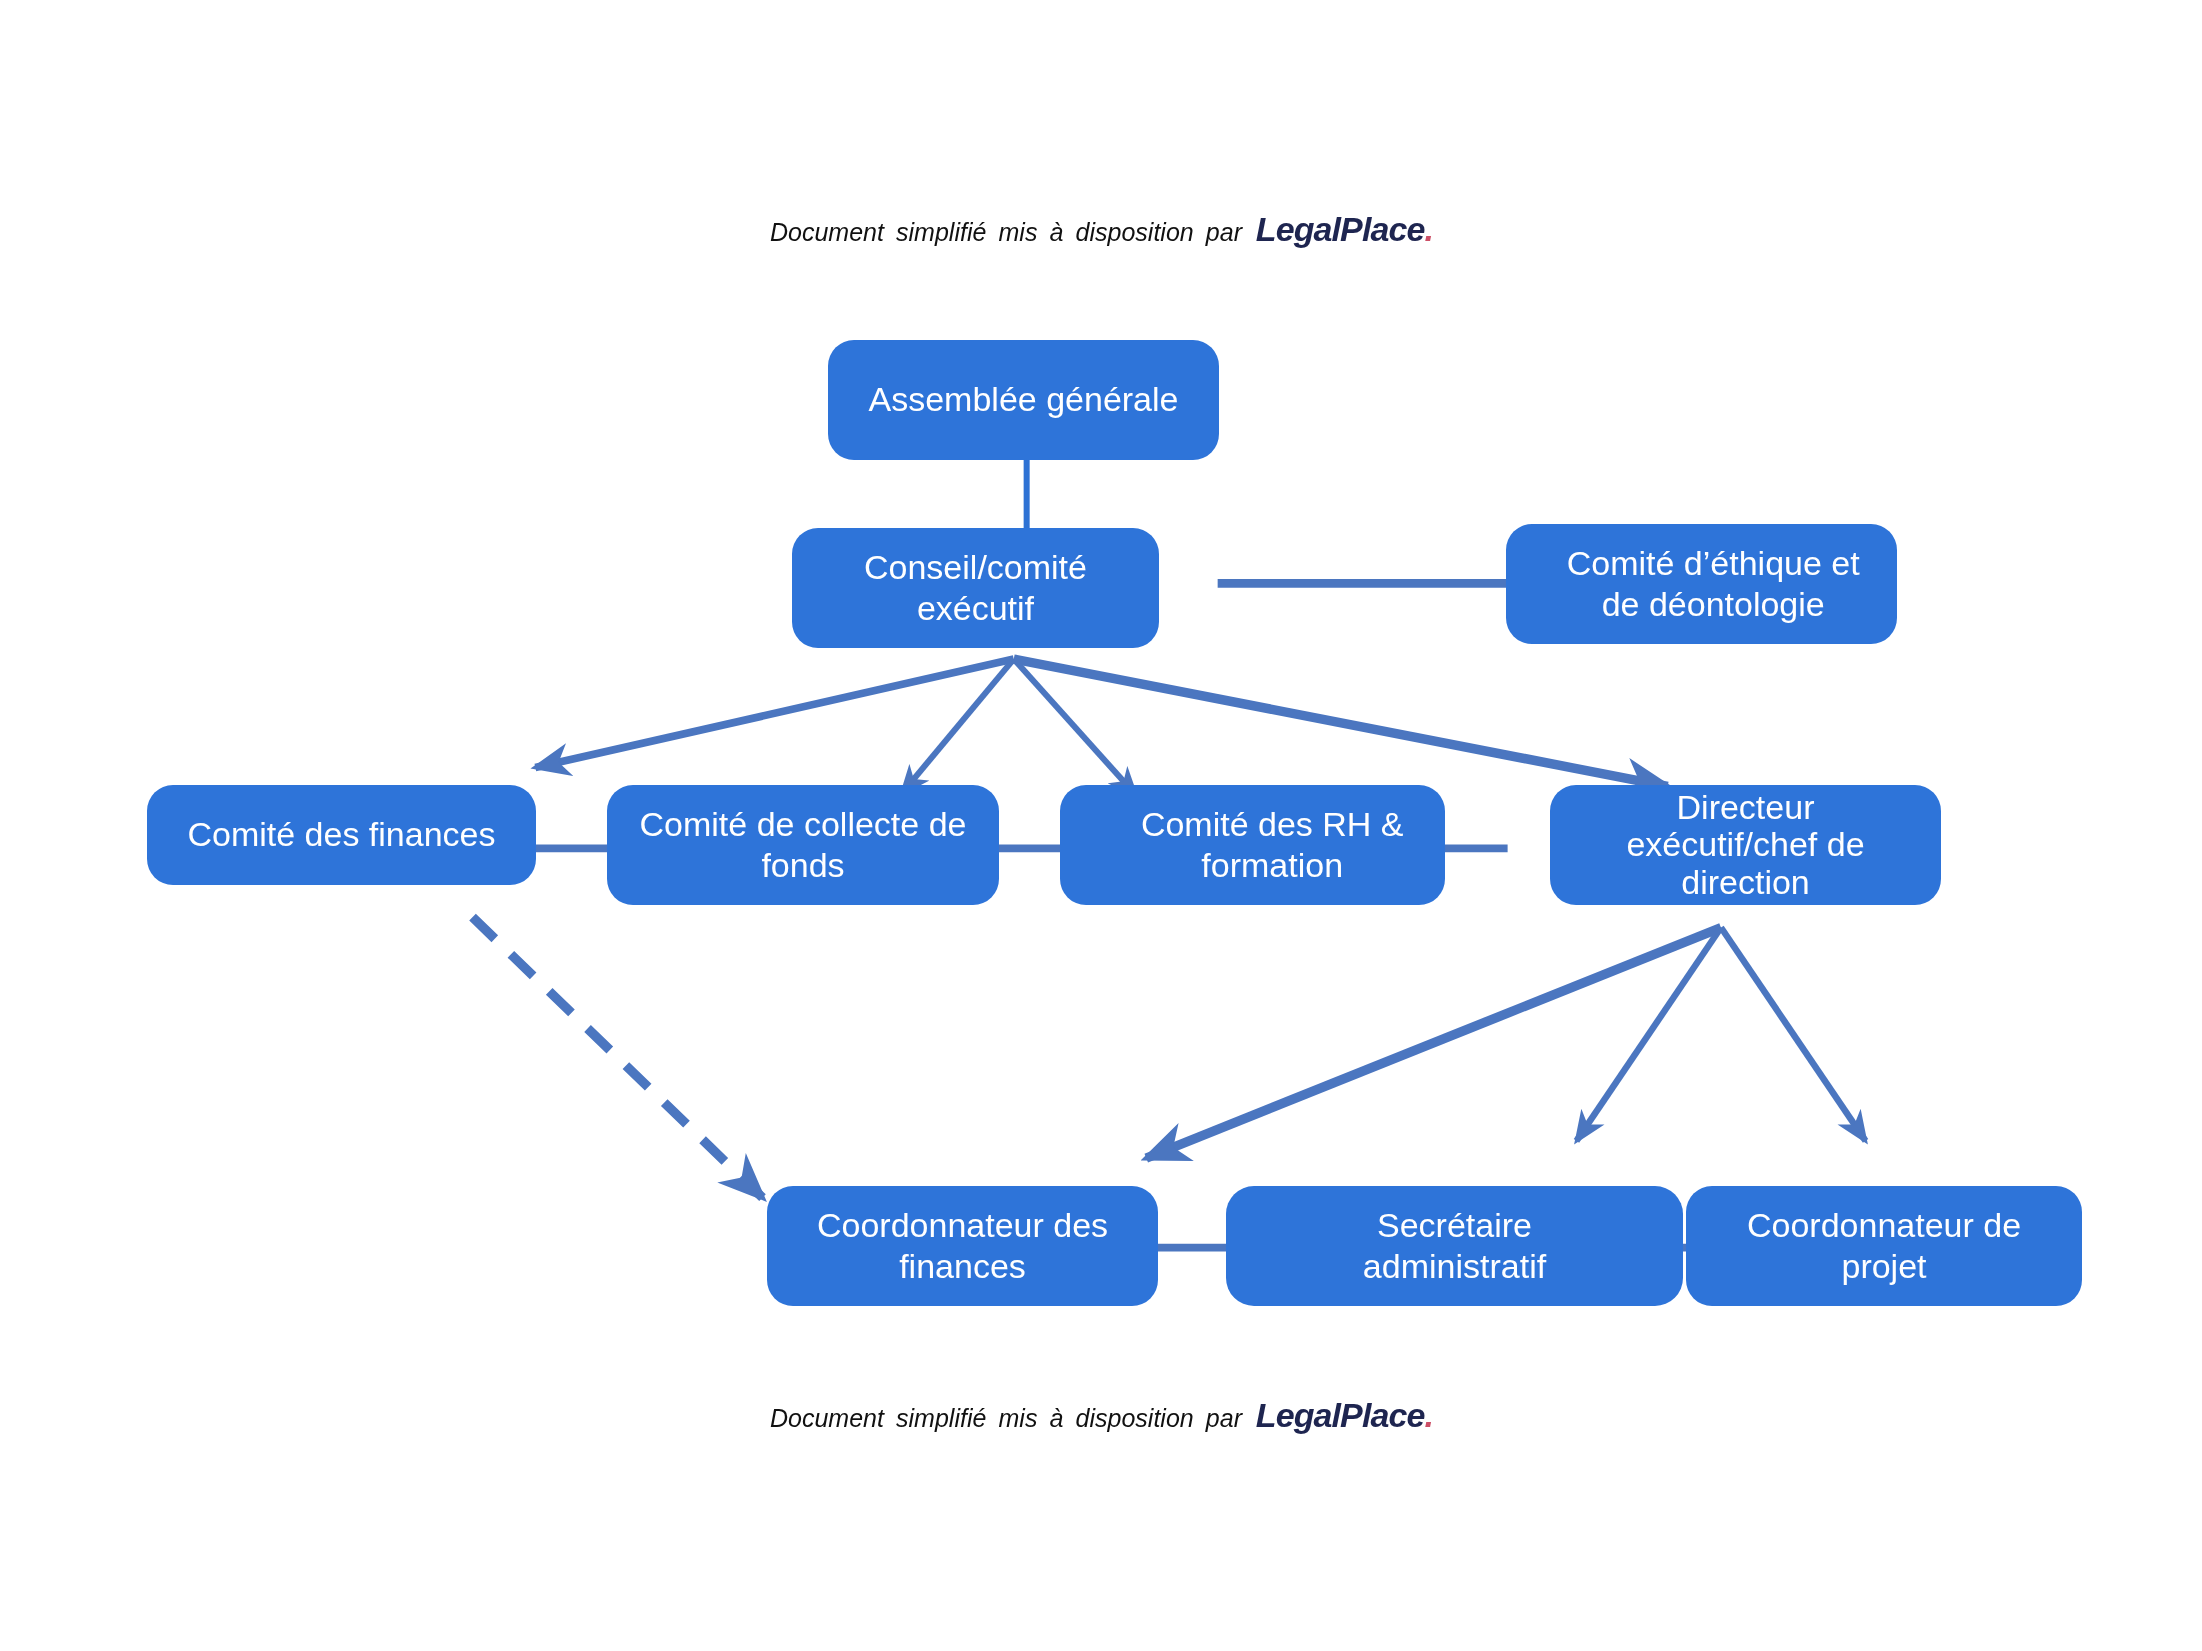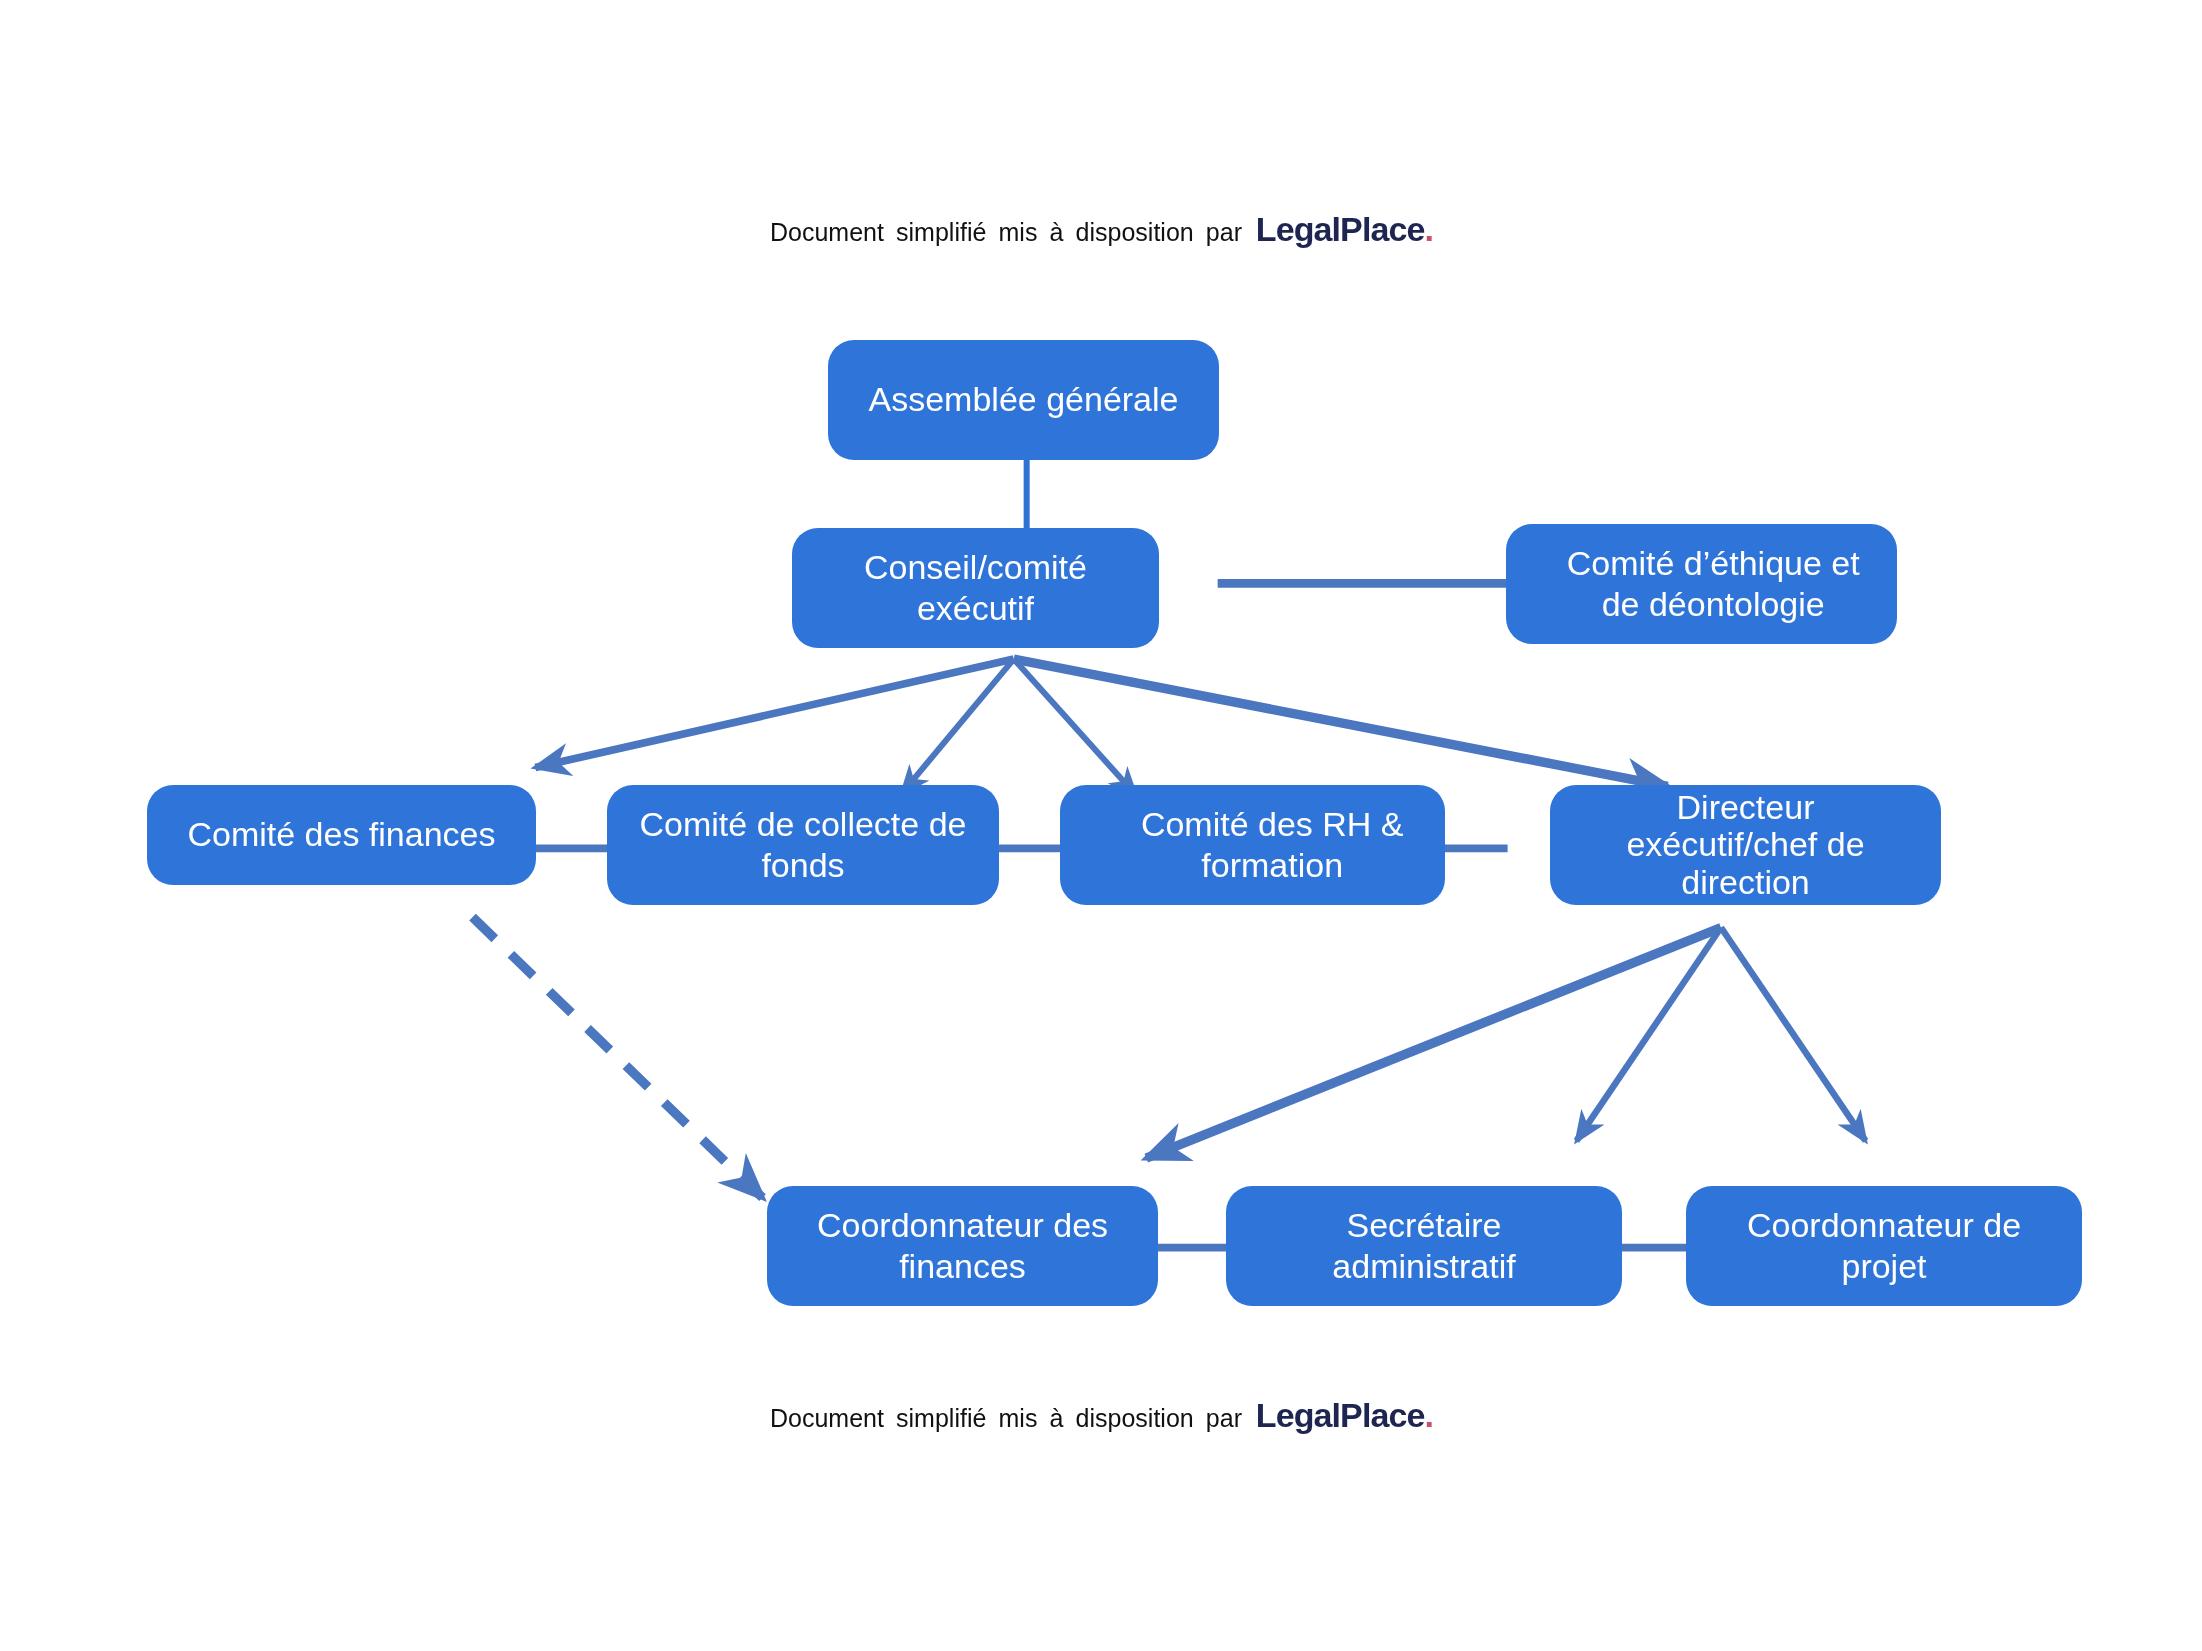--- a/index.html
+++ b/index.html
@@ -4,21 +4,21 @@
 <style>
   html,body{margin:0;padding:0;background:#ffffff;}
   .page{
     position:relative;width:2203px;height:1652px;background:#ffffff;overflow:hidden;
     font-family:"Liberation Sans",sans-serif;
   }
   
   .caption{
     position:absolute;left:0;width:2203px;
     display:flex;justify-content:center;align-items:baseline;gap:13.8px;
-    color:var(--caption_text,#111);font-size:25px;word-spacing:5.2px;white-space:nowrap;
+    color:var(--caption_text,#111);font-size:25px;word-spacing:5.2px;white-space:nowrap;font-style:italic;
   }
   .caption-top{top:210px;}
   .caption-bottom{top:1396px;}
   .brand{
     font-size:34px;font-weight:bold;letter-spacing:-0.9px;word-spacing:0;
     color:var(--brand_navy,#1E2550);
   }
   .brand-dot{color:var(--brand_dot,#CC4F66);}
   
   .node{
@@ -28,21 +28,21 @@
     padding:0 8.6px;box-sizing:border-box;
   }
   #node-assemblee{left:828px;top:340px;width:391px;height:120px;}
   #node-conseil{left:792px;top:528px;width:367px;height:120px;}
   #node-ethique{left:1506px;top:524px;width:391px;height:120px;padding-left:32px;}
   #node-finances{left:147px;top:785px;width:389px;height:100px;}
   #node-collecte{left:607px;top:785px;width:392px;height:120px;}
   #node-rh{left:1060px;top:785px;width:385px;height:120px;padding-left:48px;}
   #node-directeur{left:1550px;top:785px;width:391px;height:120px;line-height:1.1;}
   #node-coord-finances{left:767px;top:1186px;width:391px;height:120px;}
-  #node-secretaire{left:1226px;top:1186px;width:396px;height:120px;}
+  #node-secretaire{left:1226px;top:1186px;width:457px;height:120px;border-radius:28px;}
   #node-coord-projet{left:1686px;top:1186px;width:396px;height:120px;}
   
   svg.wires{position:absolute;left:0;top:0;width:2203px;height:1652px;pointer-events:none;}
   svg .ln{stroke:var(--connector,#4B76C0);}
   svg .ar{stroke:var(--connector,#4B76C0);fill:none;}
   svg .vln{stroke:var(--vline,#2E72D4);}
   #ah path{fill:var(--connector,#4B76C0);}
 </style>
 </head>
 <body>

